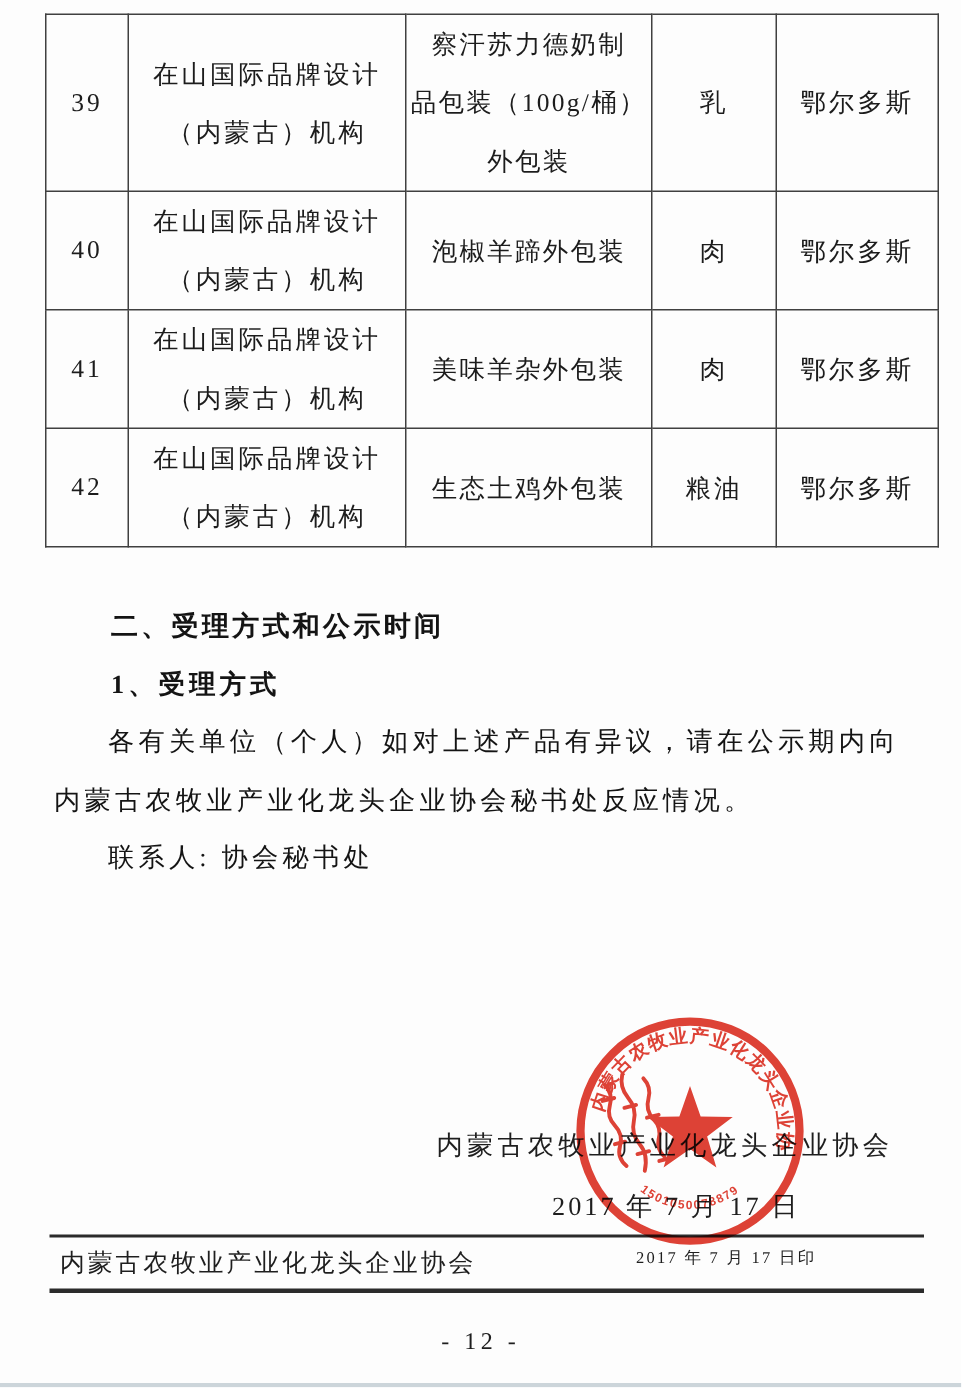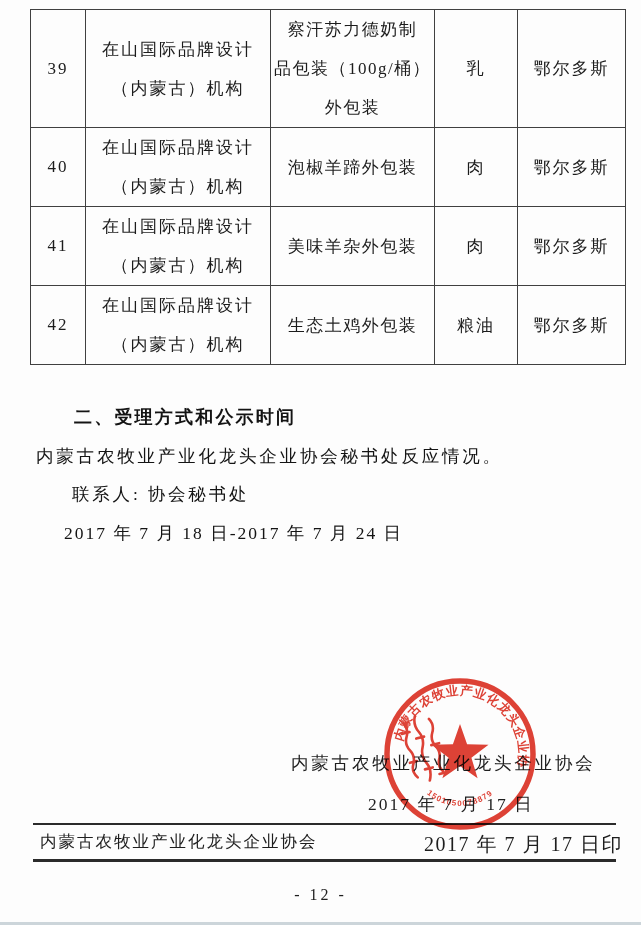--- a/index.html
+++ b/index.html
@@ -58,21 +58,21 @@
   
   .seal {
     position:absolute; left:379px; top:677px; width:162px; height:154px;
     mix-blend-mode:multiply; opacity:0.93; z-index:5;
   }
 
   
   .rule-thin  { position:absolute; left:33px; top:823px; width:583px; height:2px; background:#2b2b2b; }
   .rule-thick { position:absolute; left:33px; top:859px; width:583px; height:3px; background:#2b2b2b; }
   .foot-org  { position:absolute; left:40px;  top:831px; font-size:16.5px; letter-spacing:2px; white-space:nowrap; }
-  .foot-date { position:absolute; left:424px; top:831px; font-size:20px; letter-spacing:1.5px; white-space:nowrap; }
+  .foot-date { position:absolute; left:424px; top:831px; font-size:11px; letter-spacing:1.5px; white-space:nowrap; }
   .page-num  { position:absolute; left:0; top:886px; width:641px; text-align:center; font-size:16px; letter-spacing:3px; }
   .bottom-strip { position:absolute; left:0; bottom:0; width:641px; height:3px; background:#ccd5da; }
 </style>
 </head>
 <body>
 
 <div class="page">
 
   <table class="doc-table">
     <colgroup>
@@ -131,23 +131,24 @@
         <div class="line">生态土鸡外包装</div>
       </td>
       <td>粮油</td>
       <td>鄂尔多斯</td>
     </tr>
   </tbody>
     </table>
 
   <div class="body-text">
     <p class="h-main">二、受理方式和公示时间</p>
+    <p class="h-sub">1、受理方式</p>
+    <p class="ind">各有关单位（个人）如对上述产品有异议，请在公示期内向</p>
     <p class="ind0">内蒙古农牧业产业化龙头企业协会秘书处反应情况。</p>
     <p class="ind">联系人: 协会秘书处</p>
-    <p class="date-line">2017 年 7 月 18 日-2017 年 7 月 24 日</p>
   </div>
 
   <div class="sig-org">内蒙古农牧业产业化龙头企业协会</div>
   <div class="sig-date">2017 年 7 月 17 日</div>
 
   <svg class="seal" viewBox="0 0 162 154">
     <g fill="none" stroke="#dd3326">
       <circle cx="81" cy="77" r="73" stroke-width="5.5"></circle>
 
       <path id="sealTopArc" d="M 23.3 64.7 A 59 59 0 1 1 137.1 95.2" stroke="none"></path>

